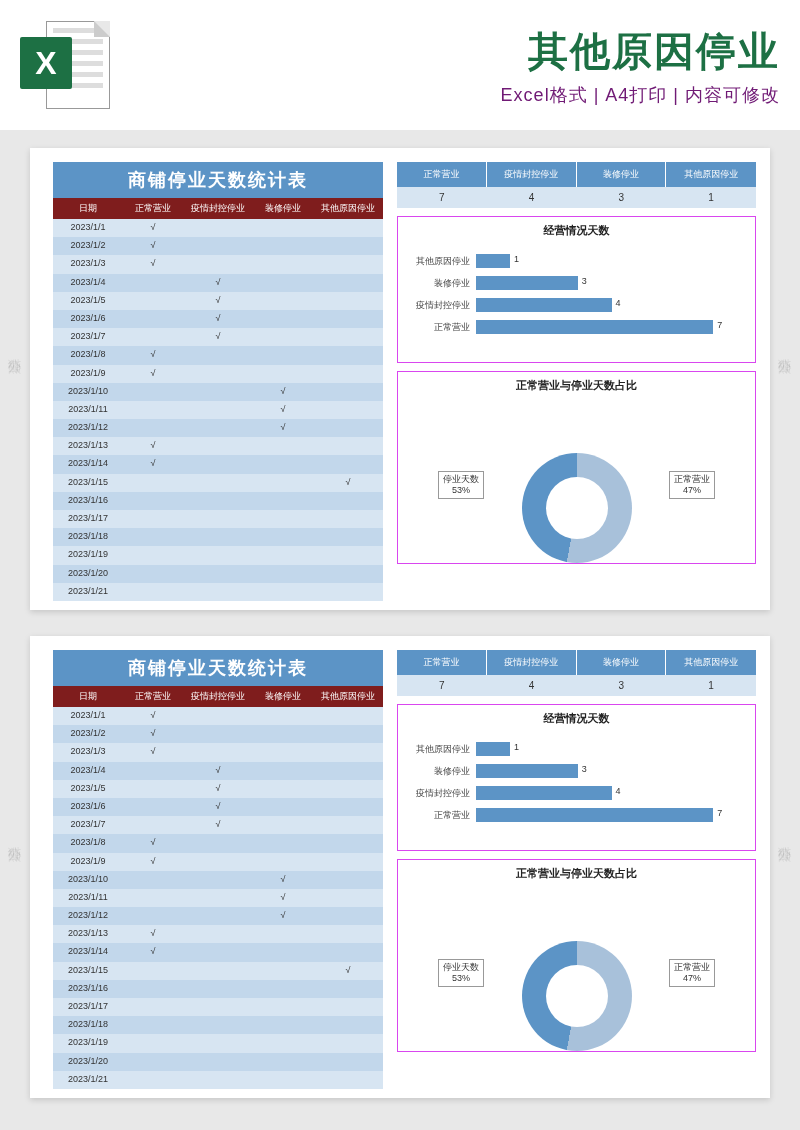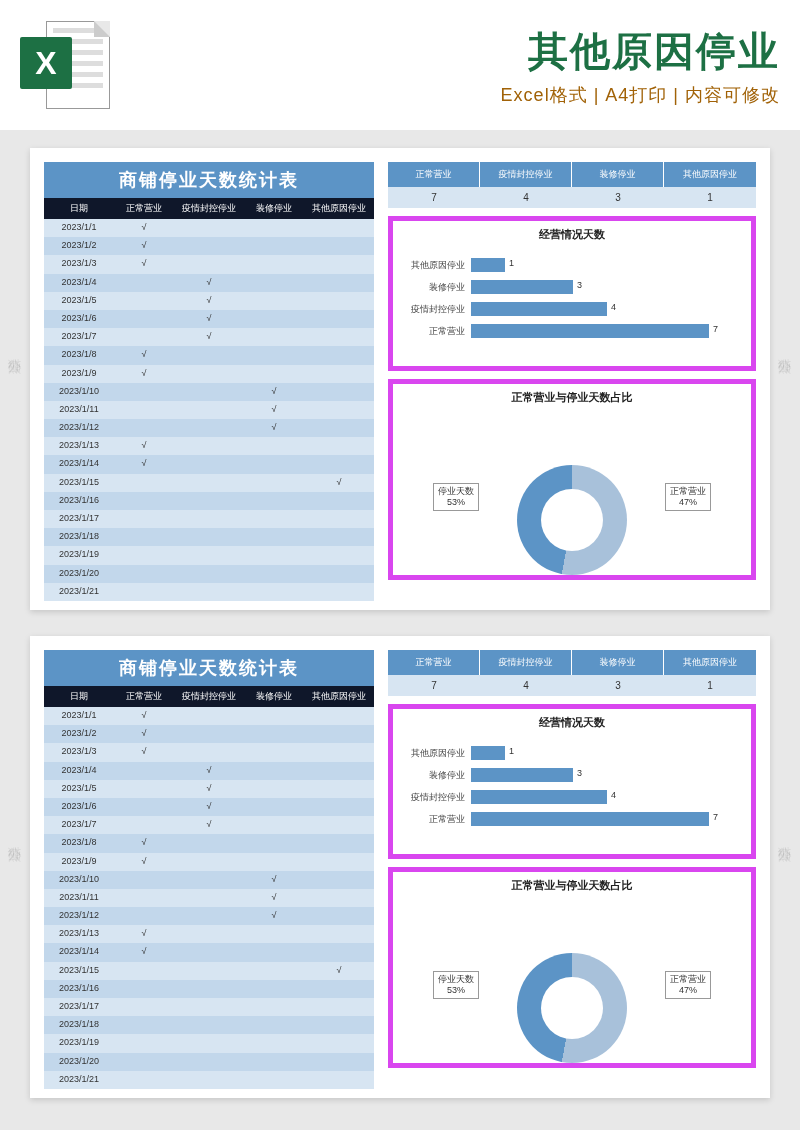--- a/index.html
+++ b/index.html
@@ -55,21 +55,21 @@
   .header-text { flex: 1; }
   .header-title {
     font-size: 40px;
     font-weight: bold;
     color: #1d7044;
     letter-spacing: 2px;
     text-align: right;
   }
   .header-sub {
     font-size: 18px;
-    color: #a16207;
+    color: #701a75;
     text-align: right;
     margin-top: 4px;
     letter-spacing: 1px;
   }
 
   .previews {
     padding: 18px 30px;
     display: flex;
     flex-direction: column;
     gap: 26px;
@@ -86,36 +86,36 @@
   }
   .watermark-side {
     position: absolute;
     color: rgba(0,0,0,.06);
     font-size: 14px;
     writing-mode: vertical-rl;
   }
   .wm-left { left: -24px; top: 200px; }
   .wm-right { right: -24px; top: 200px; }
 
-  .left-table { width: 330px; }
+  .left-table { width: 330px; margin-left: 9px; }
   .table-title {
     background: #5c94c6;
     color: #fff;
     text-align: center;
     font-size: 18px;
     font-weight: bold;
     padding: 6px 0;
     letter-spacing: 2px;
   }
   .thead, .trow {
     display: grid;
     grid-template-columns: 70px 60px 70px 60px 70px;
     font-size: 9px;
   }
-  .thead { background: #0f172a; color: #fff; }
+  .thead { background: #7f1d1d; color: #fff; }
   .thead div, .trow div {
     text-align: center;
     padding: 4px 1px;
     white-space: nowrap;
     overflow: hidden;
   }
   .trow:nth-child(odd) { background: #d7e5f2; }
   .trow:nth-child(even) { background: #c2d7eb; }
   .trow div { color: #333; height: 18.2px; padding: 3px 1px;}
   .chk { font-size: 9px; }
@@ -131,21 +131,21 @@
   .summary-head div { text-align: center; padding: 6px 2px; border-right: 1px solid #fff; }
   .summary-head div:last-child { border-right: none; }
   .summary-vals {
     display: grid;
     grid-template-columns: repeat(4, 1fr);
     background: #d7e5f2;
     font-size: 10px;
   }
   .summary-vals div { text-align: center; padding: 5px 2px; color: #333; }
 
-  .chart-block { border: 5px solid #d946ef; background: #fff; }
+  .chart-block { border: 1px solid #d946ef; background: #fff; }
   .chart-title {
     text-align: center;
     font-size: 11px;
     font-weight: bold;
     padding: 6px 0;
     color: #222;
   }
   .barchart { height: 118px; padding: 6px 8px 6px 4px; }
   .bar-row { display: flex; align-items: center; height: 22px; gap: 6px; }
   .bar-label { width: 68px; text-align: right; font-size: 9px; color: #444; }

